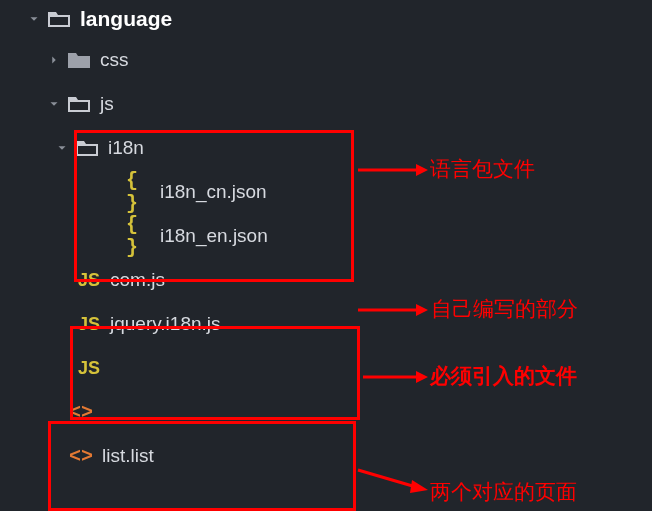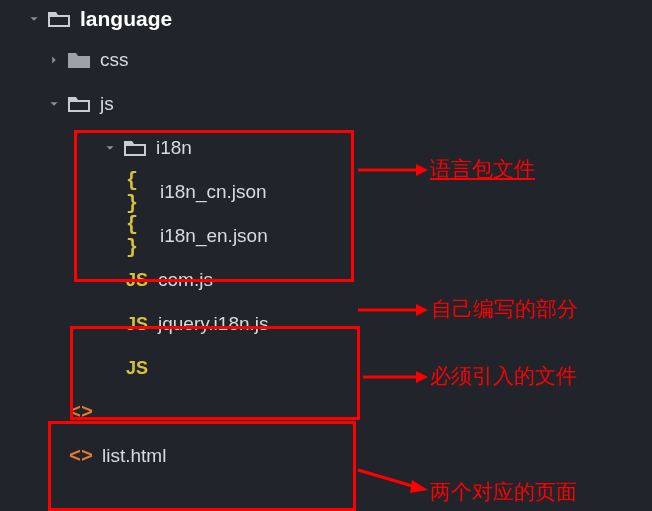--- a/index.html
+++ b/index.html
@@ -73,21 +73,21 @@
       color: #e47933;
       font-family: 'Courier New', monospace;
     }
     .label {
       color: #d7dae0;
     }
     .root .label {
       color: #ffffff;
     }
     .indent-1 { padding-left: 44px; }
-    .indent-2 { padding-left: 100px; }
+    .indent-2 { padding-left: 52px; }
     .indent-3 { padding-left: 102px; }
     .spacer { width: 24px; display: inline-block; }
     
     .red-box {
       position: absolute;
       border: 3px solid #ff0000;
       pointer-events: none;
     }
     .box1 { left: 74px; top: 130px; width: 280px; height: 152px; }
     .box2 { left: 70px; top: 326px; width: 290px; height: 94px; }
@@ -100,23 +100,23 @@
       font-weight: 500;
       pointer-events: none;
     }
     .arrow {
       position: absolute;
       pointer-events: none;
     }
     .arrow svg {
       overflow: visible;
     }
-    .a1 { left: 430px; top: 155px; text-decoration: underline; }
+    .a1 { left: 430px; top: 155px; }
     .a2 { left: 416px; top: 295px; margin-left: 15px; }
-    .a3 { left: 430px; top: 362px; }
+    .a3 { left: 430px; top: 362px; font-weight: bold; }
     .a4 { left: 430px; top: 478px; }
   </style>
 </head>
 <body>
 
 <div class="tree-row root">
   <span class="chevron">
     <svg viewBox="0 0 16 16" fill="currentColor">
         <path d="M4 6 L8 10 L12 6 Z"></path>
       </svg>
@@ -201,21 +201,21 @@
 </div>
 
 <div class="tree-row indent-1">
   <span class="spacer"></span>
   <span class="icon html-icon">&lt;&gt;</span>
 </div>
 
 <div class="tree-row indent-1">
   <span class="spacer"></span>
   <span class="icon html-icon">&lt;&gt;</span>
-  <span class="label">list.html</span>
+  <span class="label">list.list</span>
 </div>
 
 <div class="red-box box1"></div>
 <div class="red-box box2"></div>
 <div class="red-box box3"></div>
 
 <div class="arrow" style="left:358px;top:160px">
   <svg width="70" height="20">
       <line x1="0" y1="10" x2="58" y2="10" stroke="#ff0000" stroke-width="3"></line>
       <polygon points="58,4 70,10 58,16" fill="#ff0000"></polygon>

